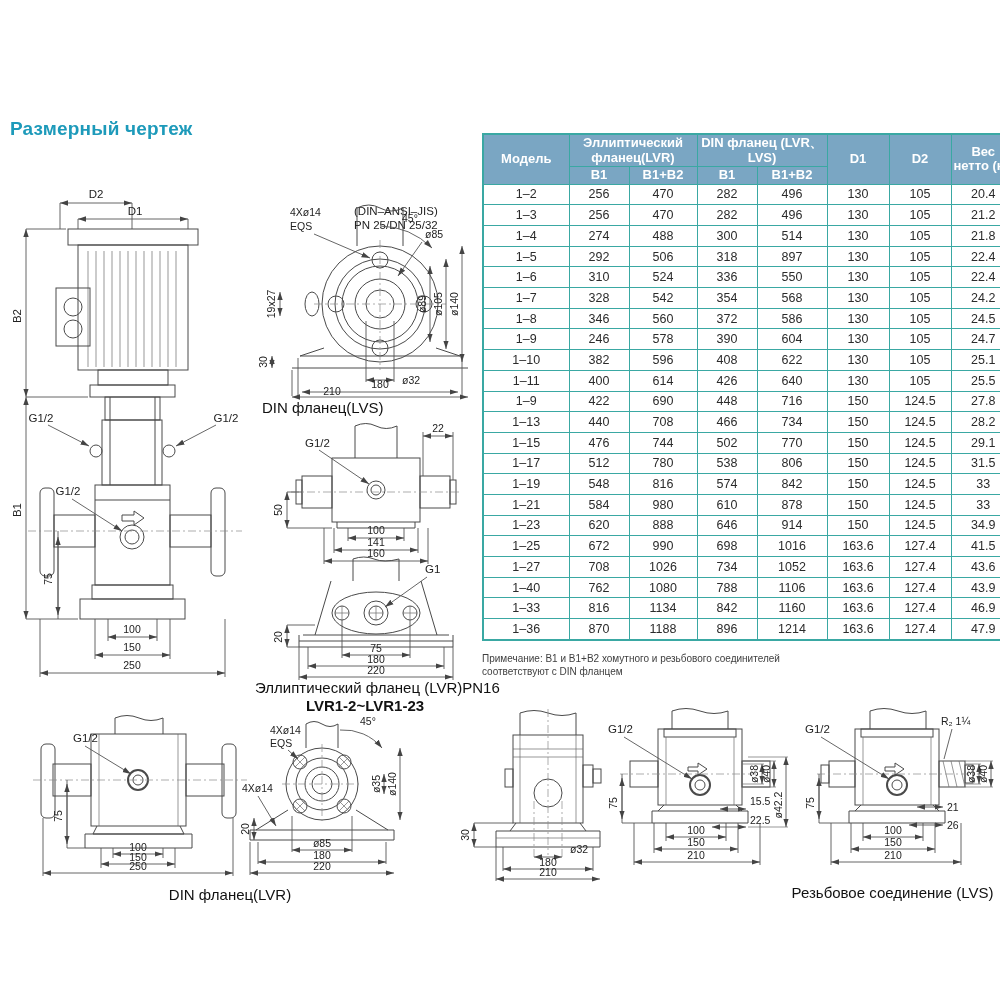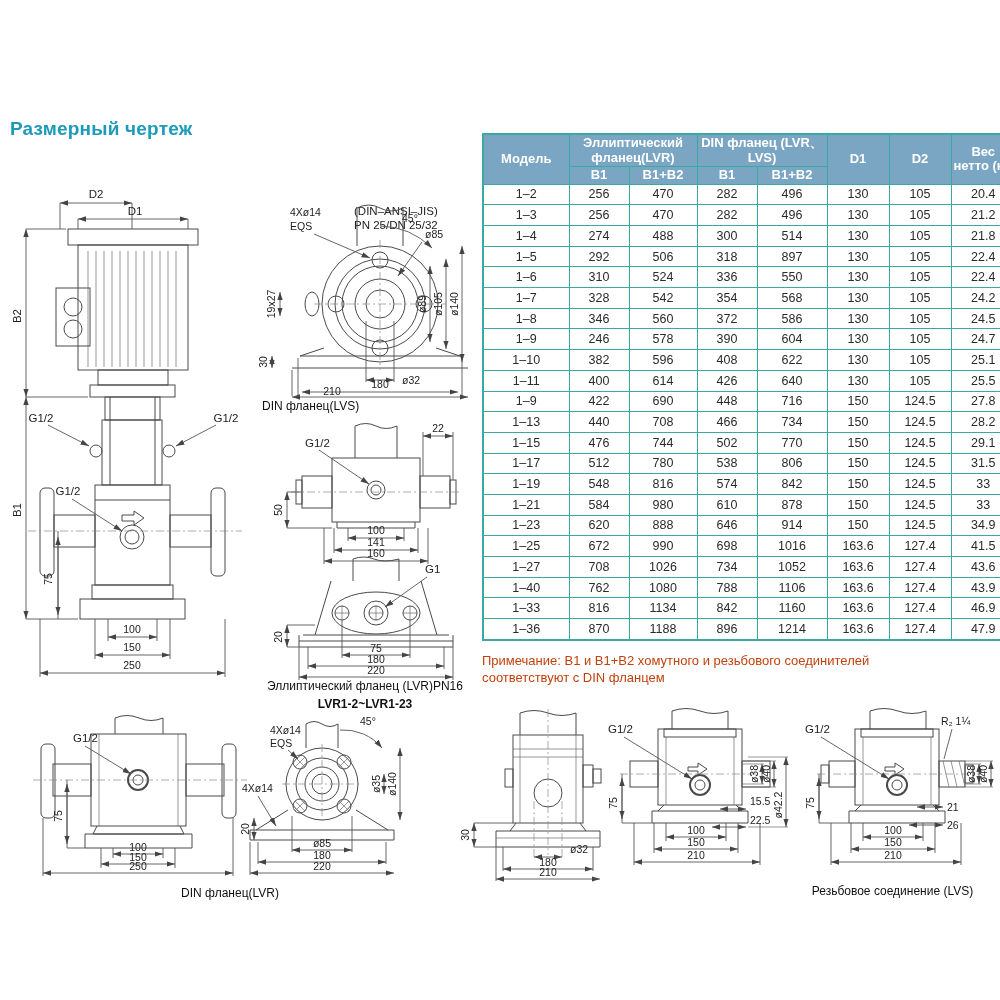--- a/index.html
+++ b/index.html
@@ -6,28 +6,28 @@
     --accent:#1d9aba;
     --hdr:#7aa6c3;
     --bdr:#3aa8a3;
   }
   html,body{margin:0;padding:0;background:#fff;}
   .canvas{position:relative;width:1000px;height:1000px;background:#ffffff;overflow:hidden;
           font-family:"Liberation Sans","DejaVu Sans",sans-serif;color:#1a1a1a;}
   .abs{position:absolute;}
   .page-title{font-size:19px;font-weight:bold;color:var(--accent);letter-spacing:.2px;}
   .std-note{font-size:11.5px;color:#222;line-height:1.25;}
-  .cap{font-size:12px;color:#111;text-align:center;white-space:nowrap;}
+  .cap{font-size:15px;color:#111;text-align:center;white-space:nowrap;}
   
   #spec-table{border-collapse:collapse;table-layout:fixed;width:513px;border:2px solid var(--bdr);}
   #spec-table th{background:var(--hdr);color:#fff;font-weight:bold;font-size:13px;
     border:1px solid var(--bdr);padding:1px 1px;line-height:1.12;text-align:center;vertical-align:middle;}
   #spec-table td{border:1px solid var(--bdr);font-size:12.5px;color:#2b2b2b;text-align:center;
     height:19.7px;padding:0;vertical-align:middle;background:#fff;}
-  .note{font-size:13px;color:#c2410c;line-height:1.32;}
+  .note{font-size:10px;color:#404040;line-height:1.32;}
   
   svg{overflow:visible;}
   .ol{fill:none;stroke:#4a4a4a;stroke-width:1;}
   .ol2{fill:none;stroke:#4a4a4a;stroke-width:2;}
   .thin{fill:none;stroke:#6a6a6a;stroke-width:.7;}
   .cl{fill:none;stroke:#8a8a8a;stroke-width:.7;stroke-dasharray:8 3 2 3;}
   .dm{fill:none;stroke:#555;stroke-width:.9;}
   text.lbl{font-size:10.5px;fill:#222;font-family:"Liberation Sans","DejaVu Sans",sans-serif;}
   text.lbl2{font-size:11.5px;fill:#222;font-family:"Liberation Sans","DejaVu Sans",sans-serif;}
 </style>

